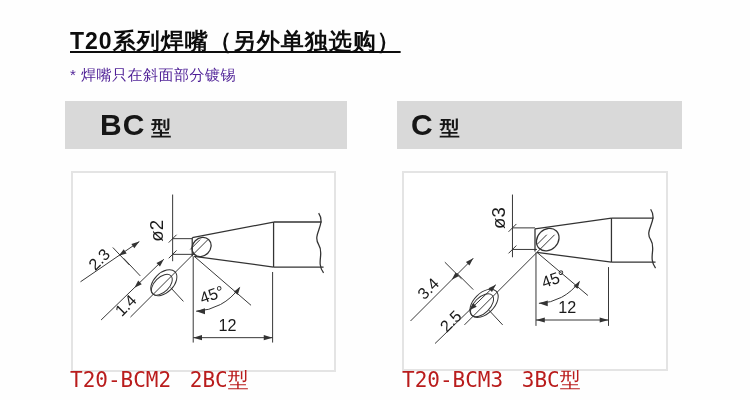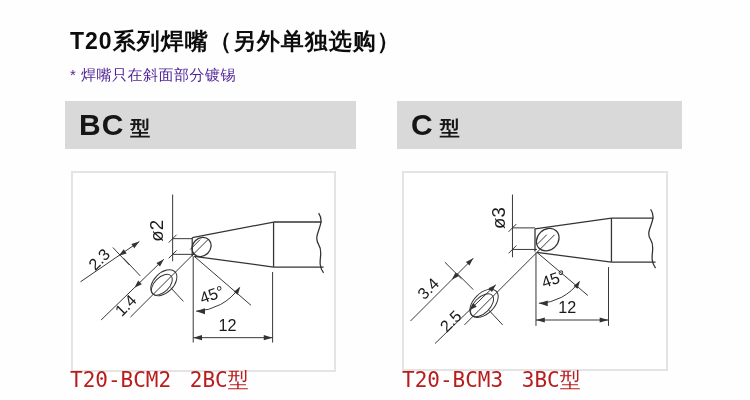--- a/index.html
+++ b/index.html
@@ -6,30 +6,31 @@
   body{
     width:750px;height:400px;position:relative;overflow:hidden;
     background:#fefefe;
     font-family:"Liberation Sans", sans-serif;
     color:#111;
   }
   .page-title{
     position:absolute;left:70px;top:26px;
     font-size:23px;font-weight:bold;letter-spacing:1px;color:#0d0d0d;
     white-space:nowrap;
+    text-decoration:underline;
   }
   .tin-note{
     position:absolute;left:70px;top:66px;
     font-size:15px;color:#4c1d95;white-space:nowrap;letter-spacing:0.5px;
   }
   .type-header{
     position:absolute;top:101px;height:48px;background:#d9d9d9;
     display:flex;align-items:center;
   }
-  .type-header.left{left:65px;width:291px;}
+  .type-header.left{left:65px;width:261px;padding-left:21px;}
   .type-header.right{left:397px;width:285px;}
   .type-label{
     font-size:30px;font-weight:bold;color:#161616;margin-left:14px;
     letter-spacing:1px;line-height:1;
   }
   .type-suffix{
     font-size:20px;font-weight:bold;color:#161616;margin-left:6px;
     position:relative;top:3px;line-height:1;
   }
   .diagram-box{

